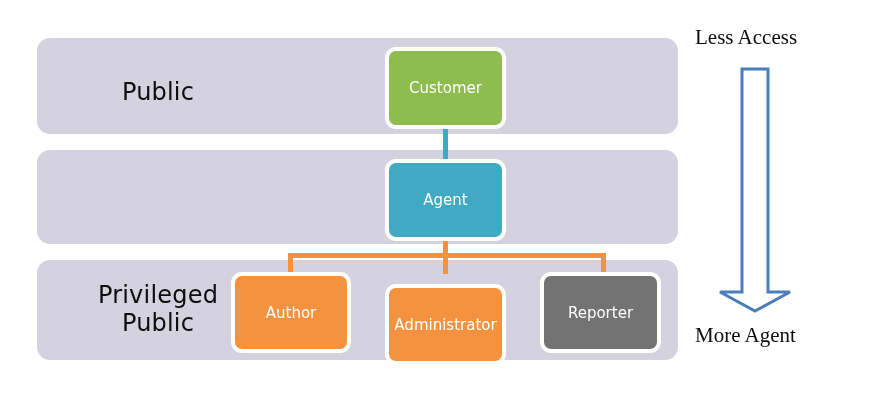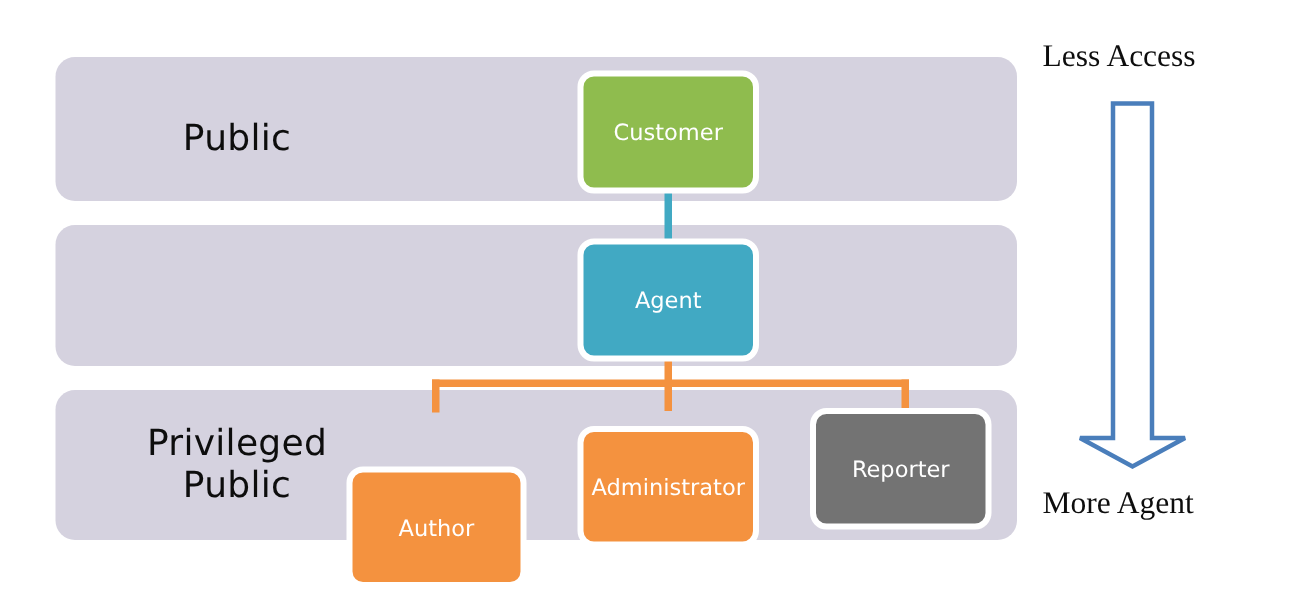--- a/index.html
+++ b/index.html
@@ -70,21 +70,20 @@
   }
   #node-agent {
     left: 385px; top: 159px;
     width: 121px; height: 82px;
     background: #41a9c3;
   }
   #node-author {
     left: 231px; top: 272px;
     width: 120px; height: 81px;
     background: #f4923f;
-    margin-top: 39px;
   }
   #node-administrator {
     left: 385px; top: 284px;
     width: 121px; height: 81px;
     background: #f4923f;
   }
   #node-reporter {
     left: 540px; top: 272px;
     width: 121px; height: 81px;
     background: #737373;

